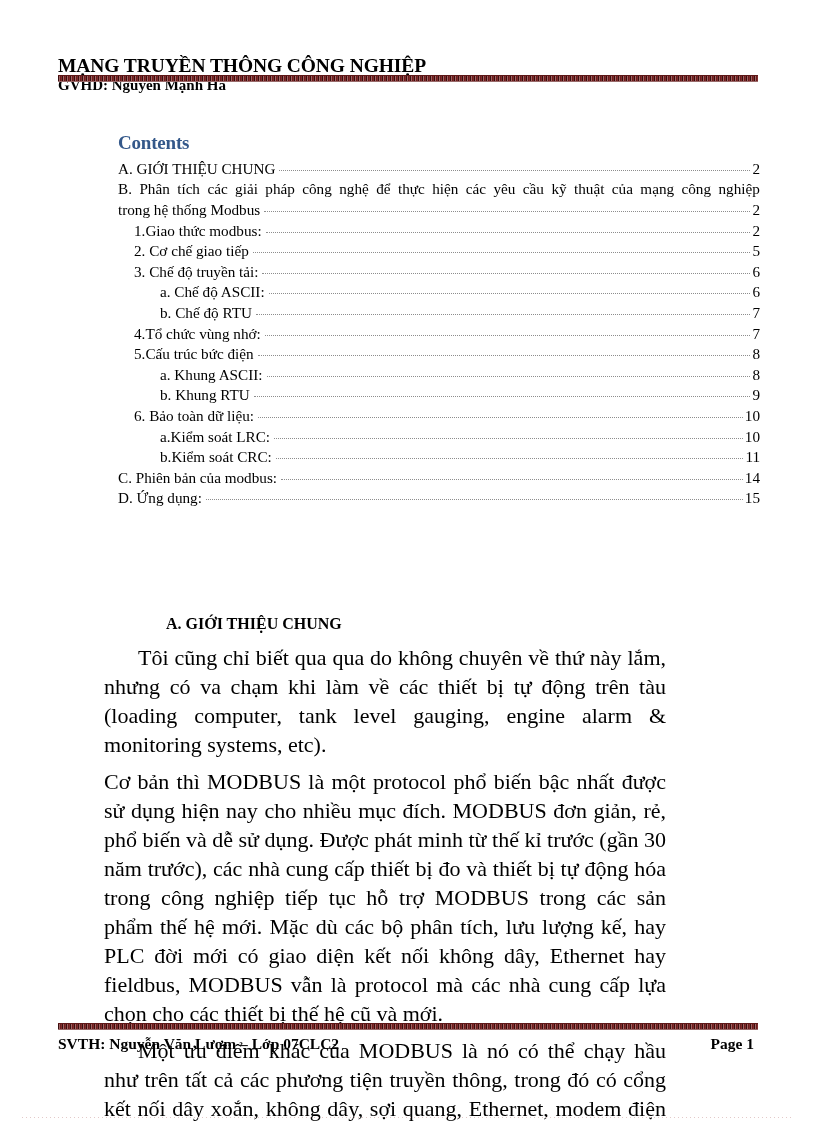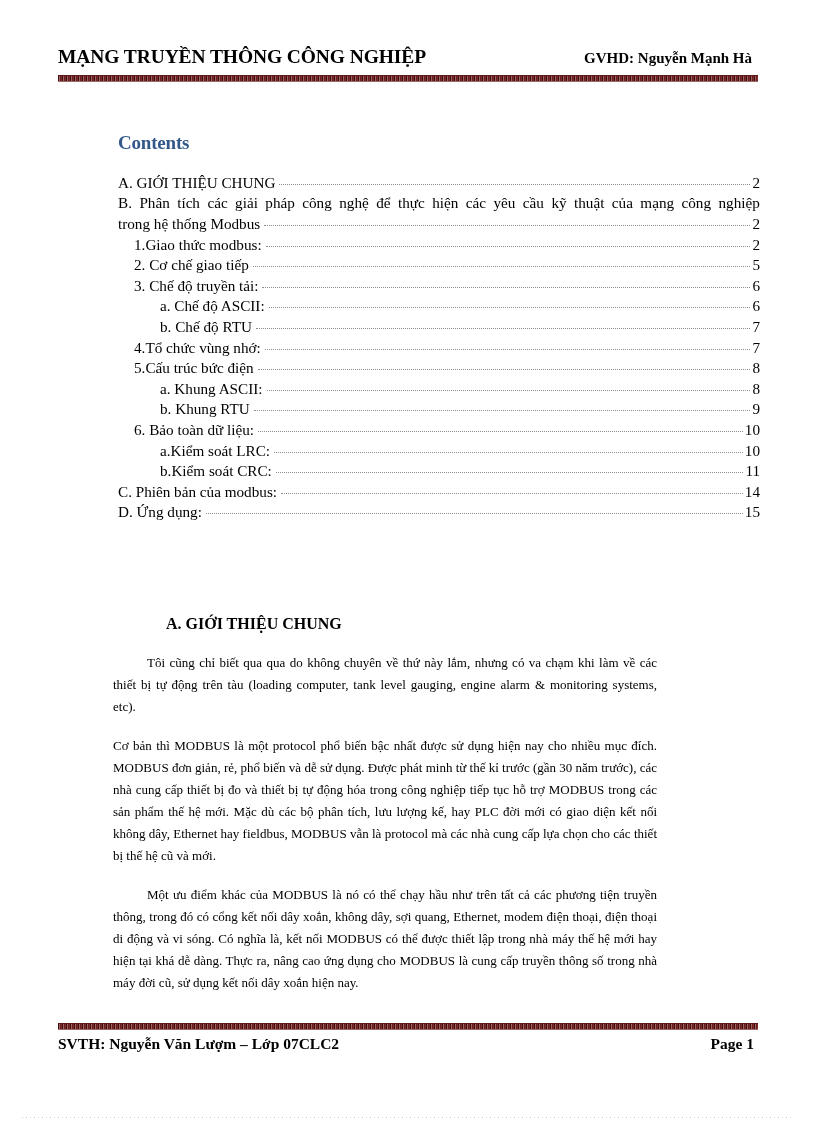--- a/index.html
+++ b/index.html
@@ -20,25 +20,26 @@
     position: absolute;
     left: 0; top: 0;
     width: 816px;
     height: 1123px;
   }
 
   
   .header {
     position: absolute;
     left: 58px;
-    top: 46px;
+    top: 55px;
     width: 700px;
     display: flex;
     align-items: baseline;
     justify-content: space-between;
+    flex-direction: column;
   }
   .header-left {
     font-size: 19.5px;
     font-weight: bold;
     letter-spacing: -0.1px;
     white-space: nowrap;
   }
   .header-right {
     font-size: 15px;
     font-weight: bold;
@@ -93,21 +94,21 @@
     position: absolute;
     left: 118px;
     top: 133px;
     width: 642px;
   }
   .contents-title {
     color: #34588a;
     font-size: 19px;
     font-weight: bold;
     line-height: 1.1;
-    margin: 0 0 19px 0;
+    margin: 0 0 5px 0;
     letter-spacing: -0.2px;
   }
 
   .toc-line {
     display: flex;
     align-items: baseline;
     font-size: 15.2px;
     line-height: 20.6px;
     white-space: nowrap;
   }
@@ -148,24 +149,24 @@
   }
   .sec-heading {
     font-size: 16px;
     font-weight: bold;
     margin: 0 0 3px 0;
     padding-left: 70px;
     line-height: 22px;
   }
   .sec-heading .letter { font-weight: bold; }
   .para {
-    font-size: 13px;
-    line-height: 22px;
+    font-size: 22px;
+    line-height: 29px;
     text-align: justify;
-    margin: 17px;
+    margin: 8px;
   }
   .para.indent { text-indent: 34px; }
   .para.noindent { text-indent: 0; }
 </style>
 </head>
 <body>
 
 <div class="page">
 
   <div class="header">

